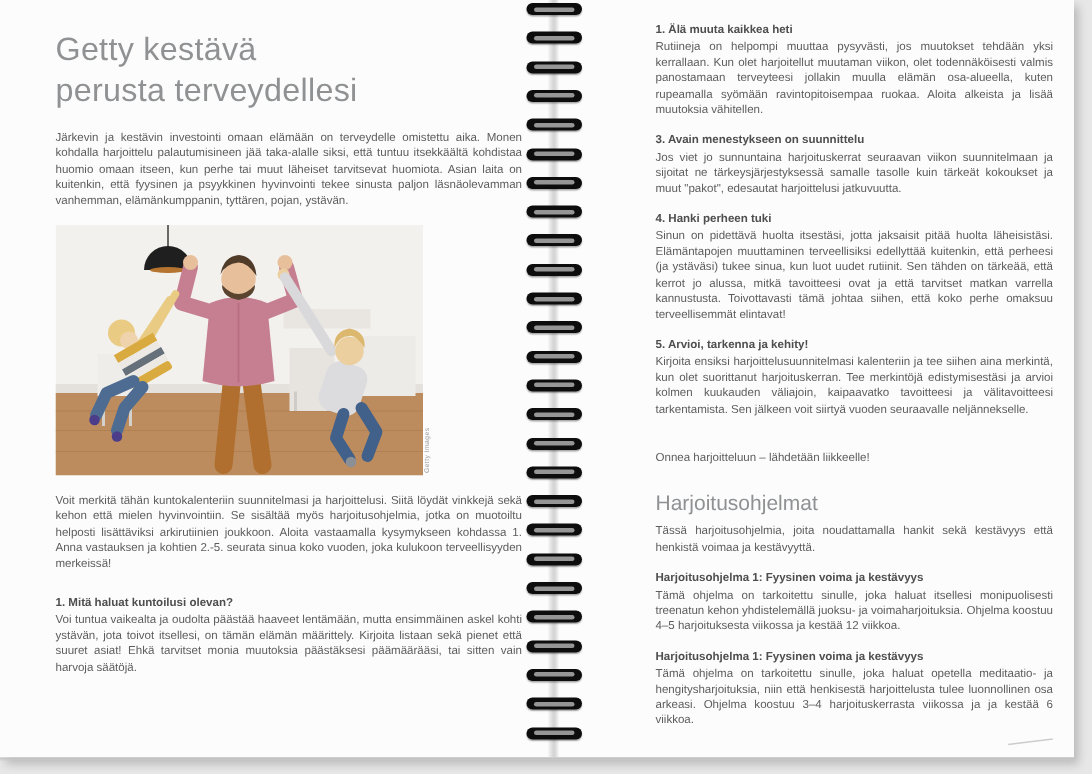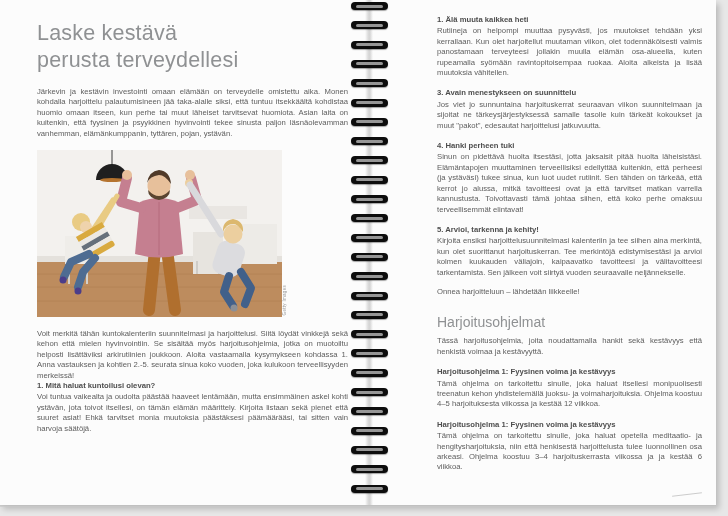--- a/index.html
+++ b/index.html
@@ -33,53 +33,53 @@
   .page-left-content{
     position:absolute;left:37px;top:20px;width:311px;
     color:#5d5d5d;font-size:7.7px;line-height:10.4px;text-align:justify;
   }
   .page-title{
     margin:0 0 13px 0;color:#8f9193;font-size:21.5px;line-height:27px;
     font-weight:400;text-align:left;letter-spacing:.2px;
   }
   .body-p{margin:0;}
   .mt{margin-top:12px;}
-  .q-heading{font-weight:bold;color:#4e4e4e;text-align:left;margin:0 0 1px 0;}
+  .q-heading{font-weight:bold;color:#4e4e4e;text-align:left;margin:16px 0 1px 0;}
   .photo-wrap{position:relative;margin-top:11px;width:245px;height:167px;}
   .photo-wrap svg{display:block;}
   .photo-credit{
     position:absolute;right:-8px;bottom:2px;
     writing-mode:vertical-rl;transform:rotate(180deg);
     font-size:4.5px;color:#9a9a9a;letter-spacing:.3px;
   }
   
   .page-right-content{
     position:absolute;left:437px;top:15px;width:265px;
     color:#5d5d5d;font-size:7.7px;line-height:10.4px;text-align:justify;
   }
   .sec{margin-top:10px;}
   .sec:first-child{margin-top:0;}
   .sec-heading{font-weight:bold;color:#4e4e4e;text-align:left;margin:0 0 1px 0;}
-  .closing{margin-top:9px;text-align:left;}
+  .closing{margin-top:22px;text-align:left;}
   .programs-title{
     margin:15px 0 4px 0;color:#8f9193;font-size:14px;line-height:20px;
     font-weight:400;text-align:left;
   }
   .program{margin-top:10px;}
   
   .edge-bottom{position:absolute;left:0;top:505px;width:716px;height:2px;background:#c9c9c9;opacity:.7;}
   .corner-curl{position:absolute;right:14px;bottom:10px;width:30px;height:1px;background:#cccccc;transform:rotate(-7deg);}
 </style>
 </head>
 <body>
 
 <div class="spread">
 
   <div class="page-left-content">
-    <h1 class="page-title"><span>Laske kestävä</span><br><span>perusta terveydellesi</span></h1>
+    <h1 class="page-title"><span>Getty kestävä</span><br><span>perusta terveydellesi</span></h1>
 
     <p class="body-p">Järkevin ja kestävin investointi omaan elämään on terveydelle omistettu aika. Monen kohdalla harjoittelu palautumisineen jää taka-alalle siksi, että tuntuu itsekkäältä kohdistaa huomio omaan itseen, kun perhe tai muut läheiset tarvitsevat huomiota. Asian laita on kuitenkin, että fyysinen ja psyykkinen hyvinvointi tekee sinusta paljon läsnäolevamman vanhemman, elämänkumppanin, tyttären, pojan, ystävän.</p>
 
     <div class="photo-wrap">
       <svg width="245" height="167" viewBox="0 0 245 167" aria-hidden="true">
 
         <rect width="245" height="167" fill="#f3f1ee"></rect>
         <rect x="0" y="106" width="245" height="6" fill="#e4e1dc"></rect>
         <rect x="0" y="112" width="245" height="55" fill="#bd8c5e"></rect>
         <line x1="0" y1="124" x2="245" y2="124" stroke="#a87a4c" stroke-width="0.8" opacity="0.6"></line>

